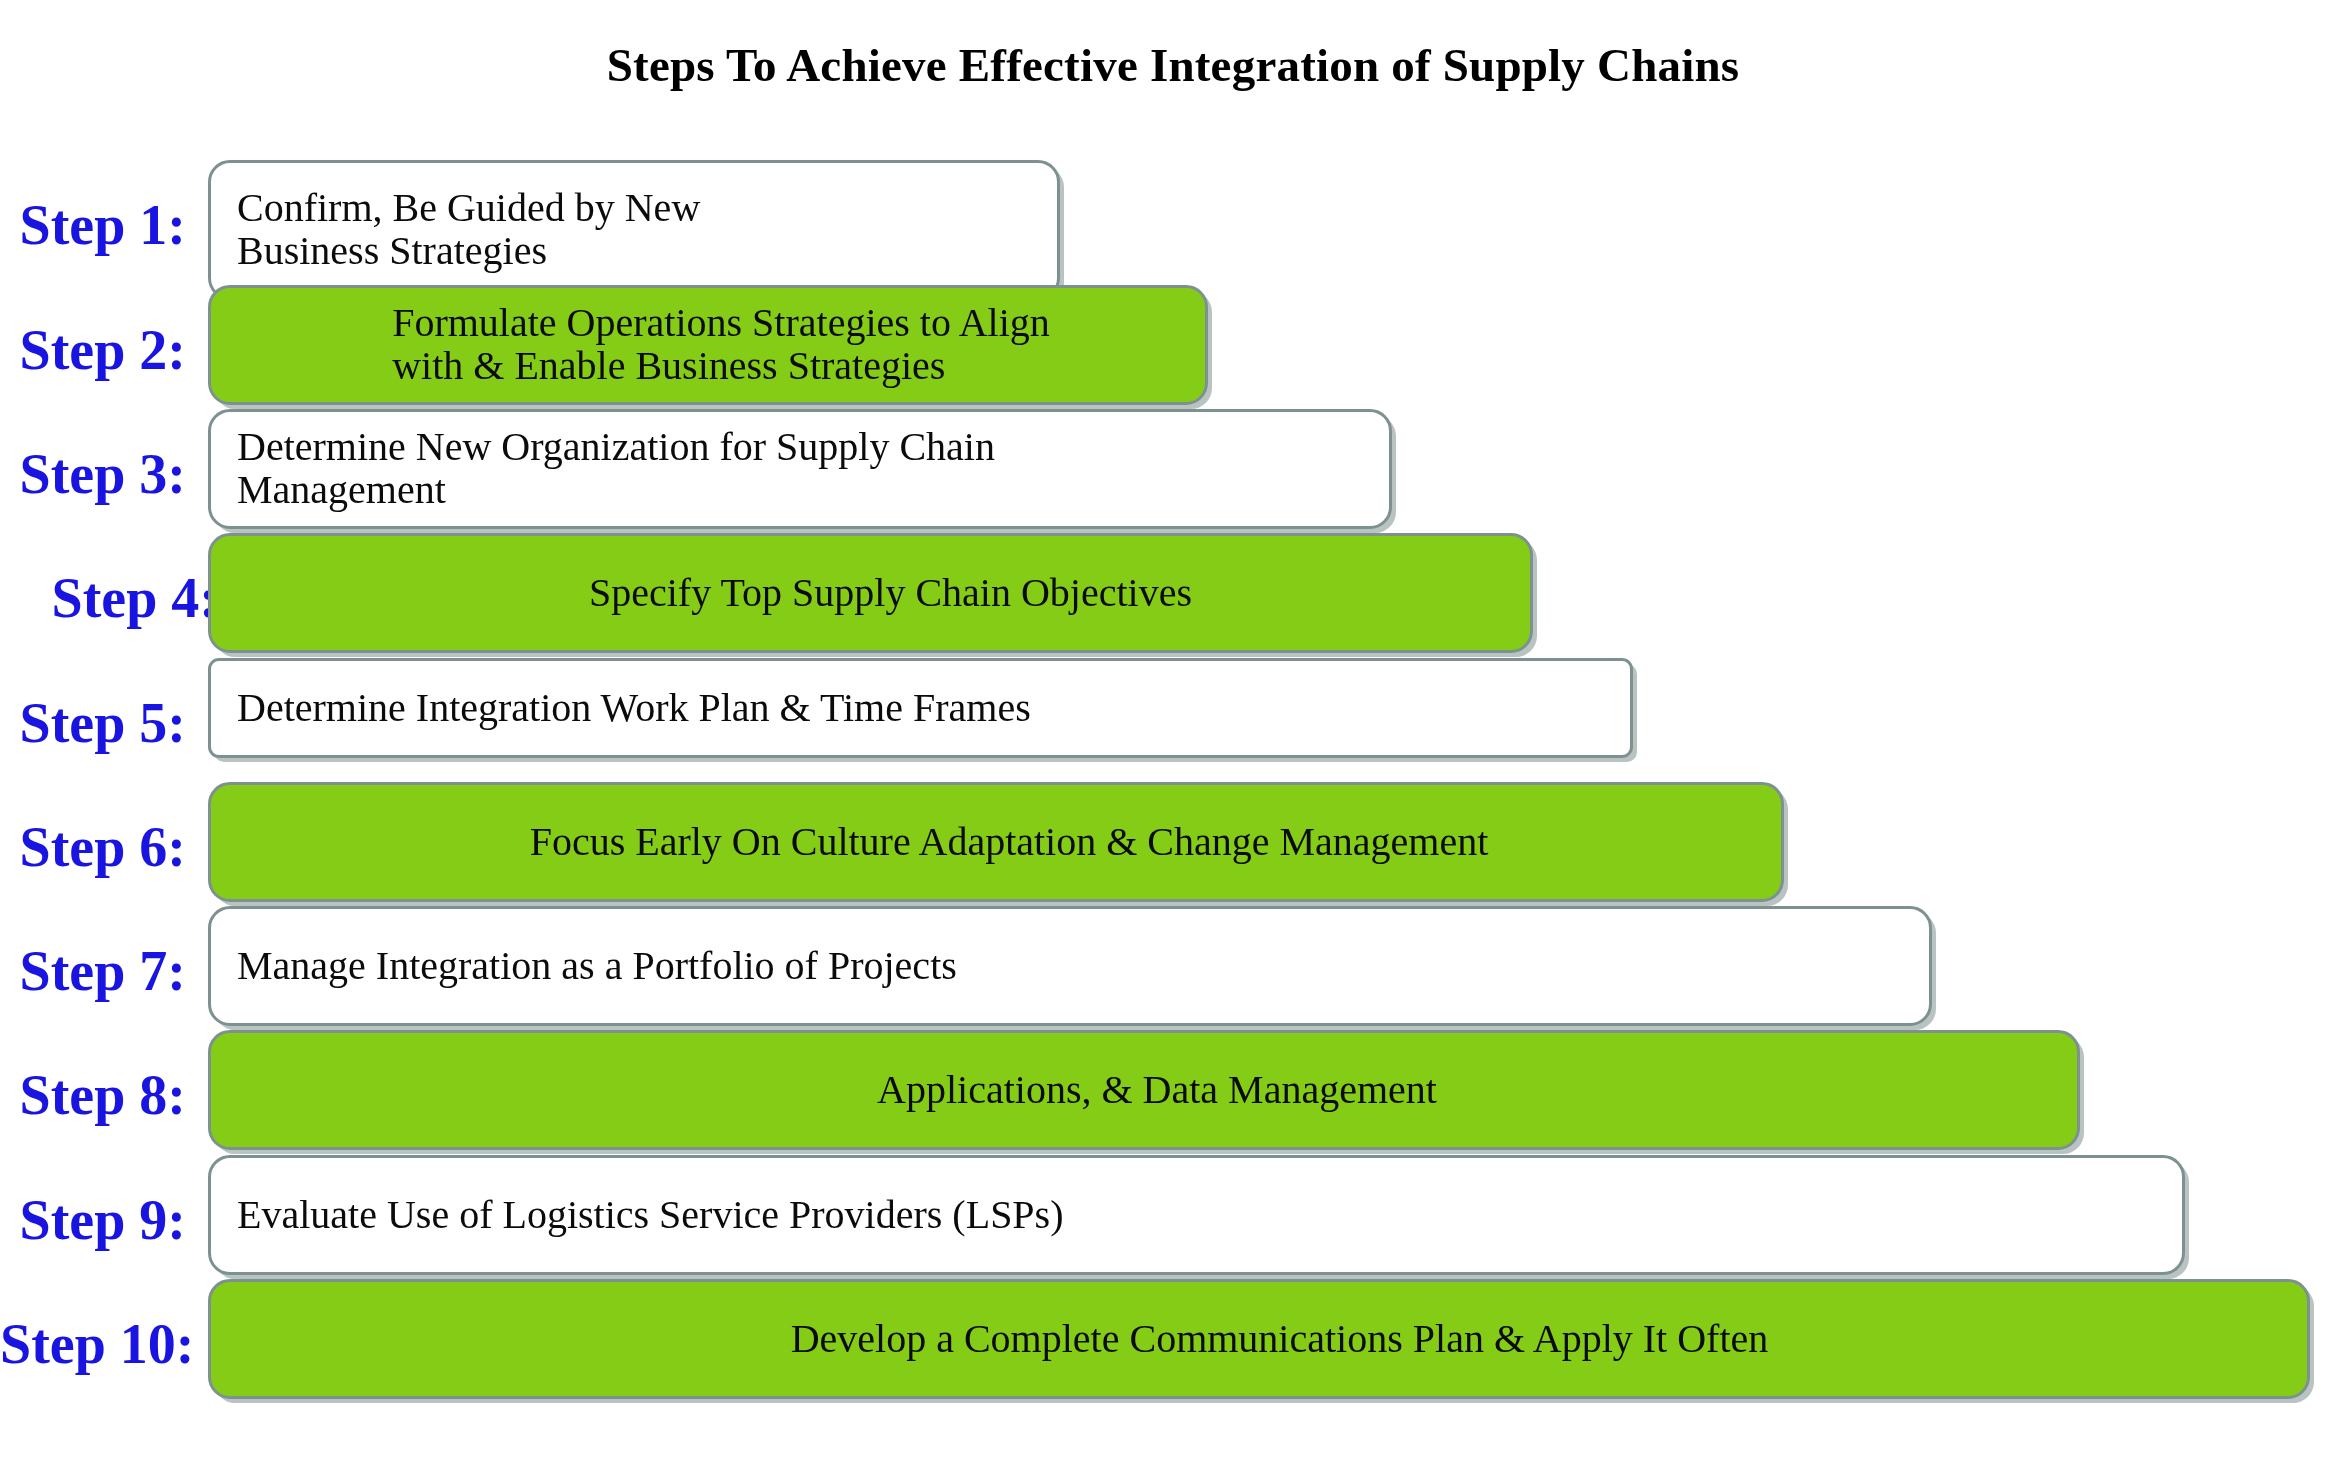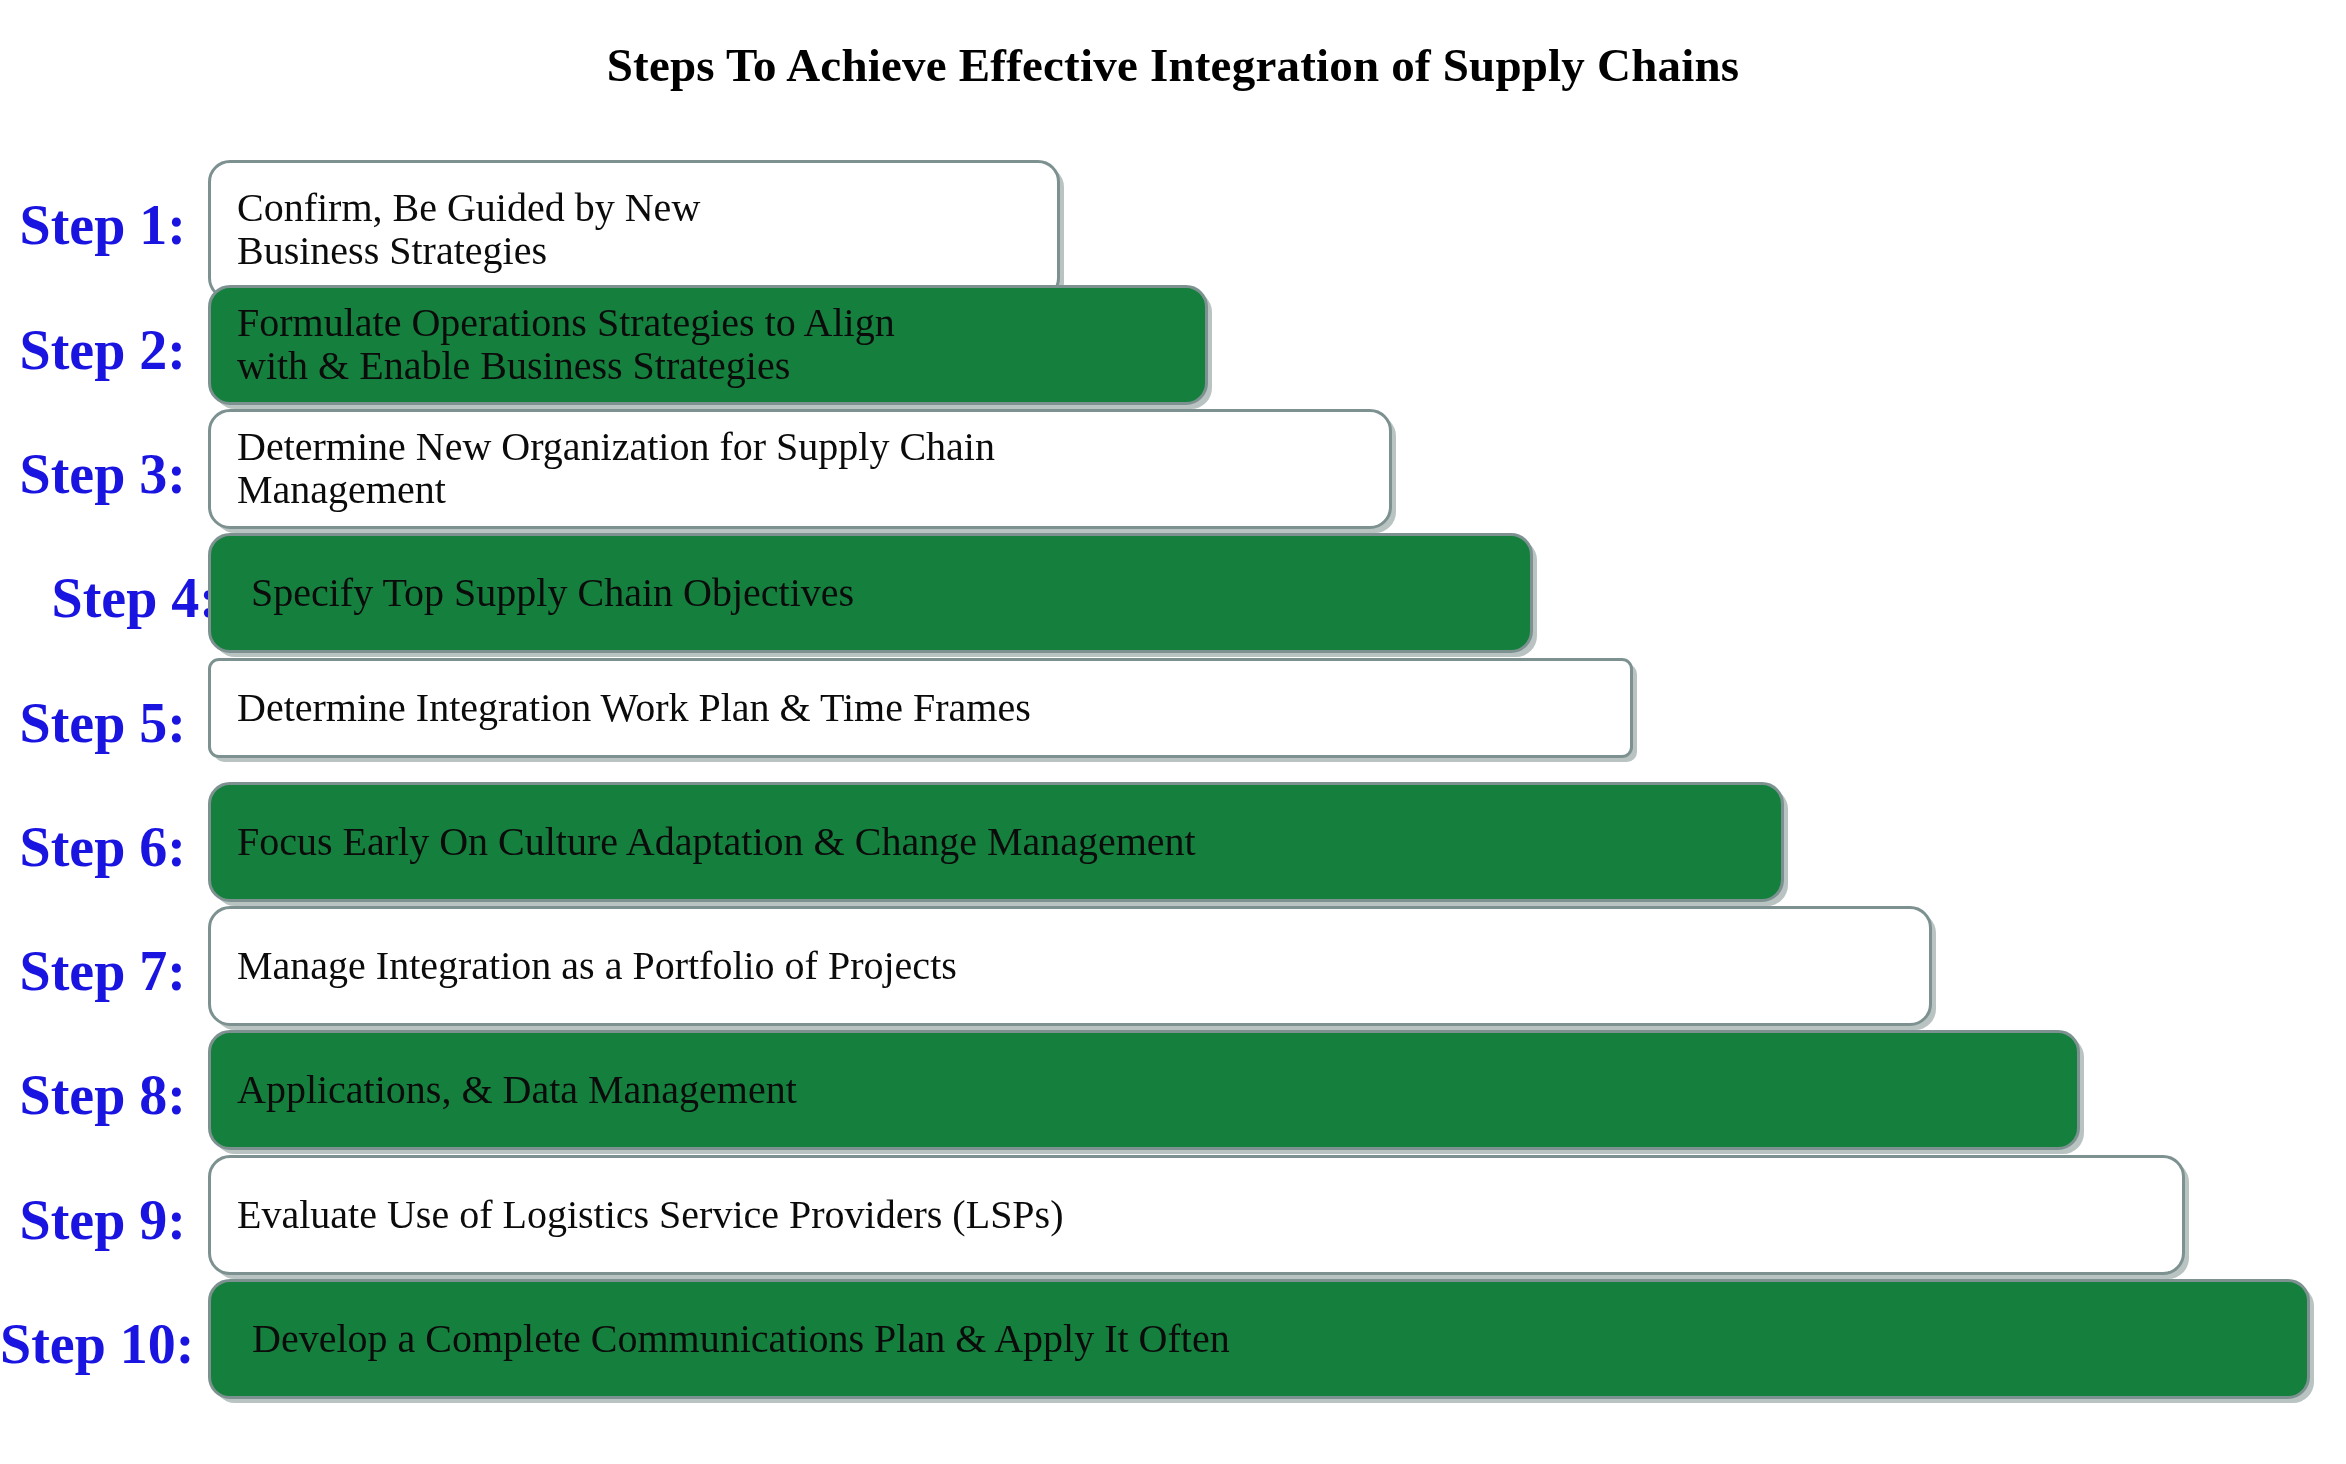--- a/index.html
+++ b/index.html
@@ -67,21 +67,22 @@
     box-sizing: border-box;
     border: 3px solid #7d9290;
     border-radius: 22px;
     background: #ffffff;
     box-shadow: 5px 5px 0 -1px rgba(125,146,144,0.55);
     display: flex;
     flex-direction: column;
     justify-content: center;
   }
   .step-box.shaded {
-    background: #15803d;
+    background: #84cc16;
+    align-items: center;
   }
 
   .step-text {
     font-size: 40px;
     line-height: 1.07;
     color: #0b0b0b;
     font-family: "Liberation Serif", "DejaVu Serif", serif;
     white-space: nowrap;
     padding-left: 26px;
   }

